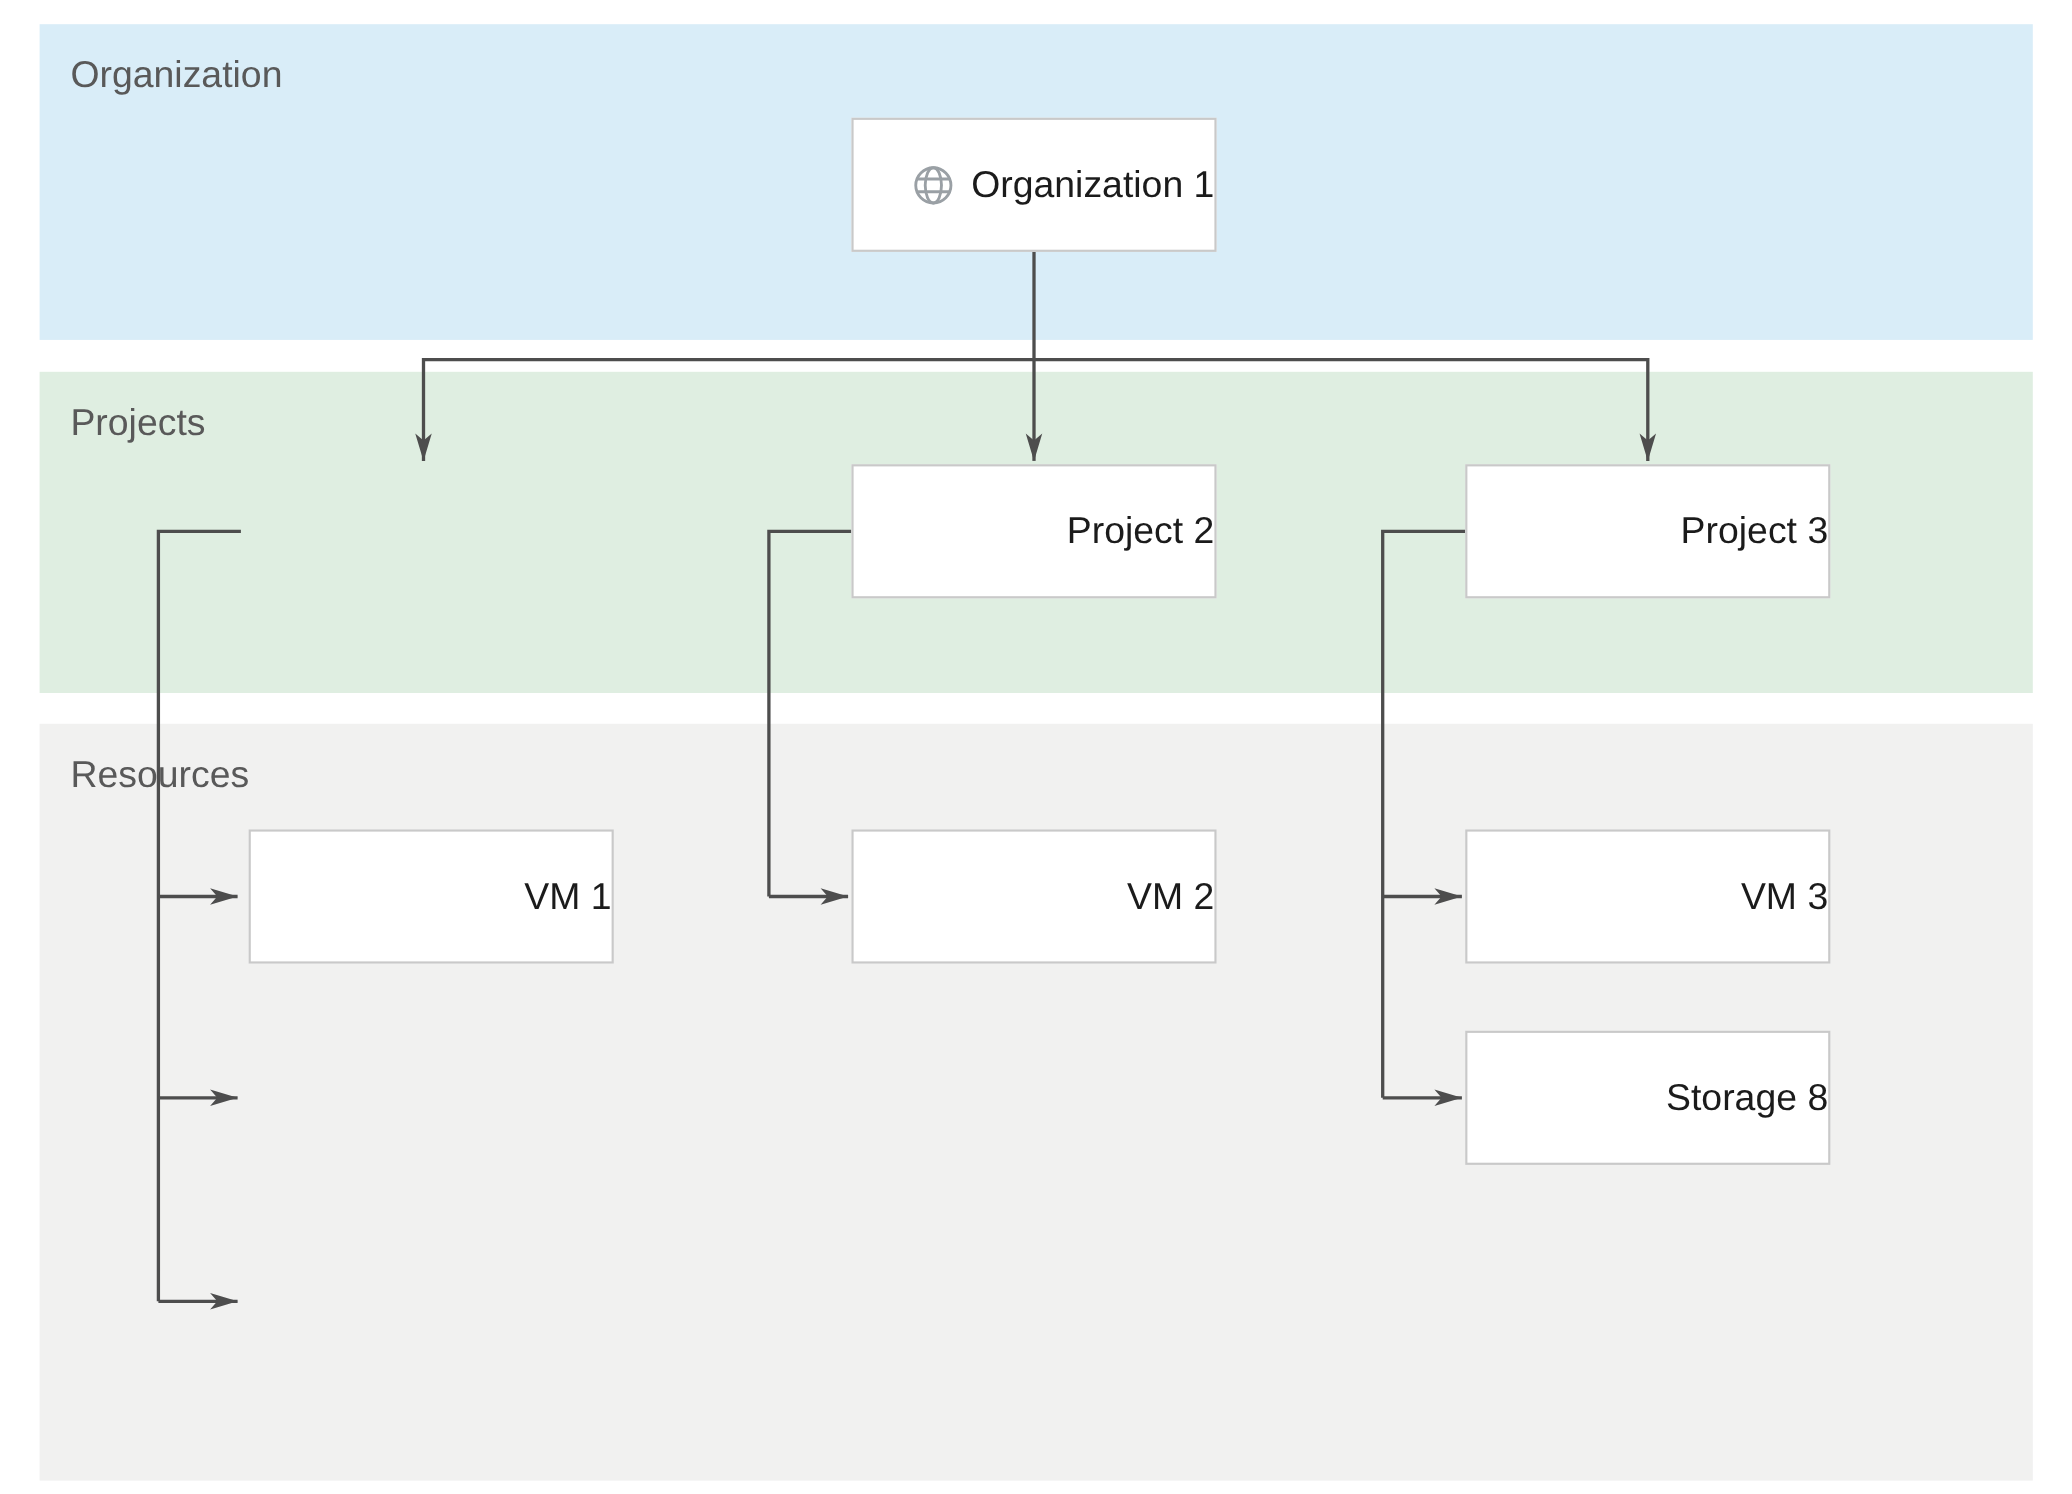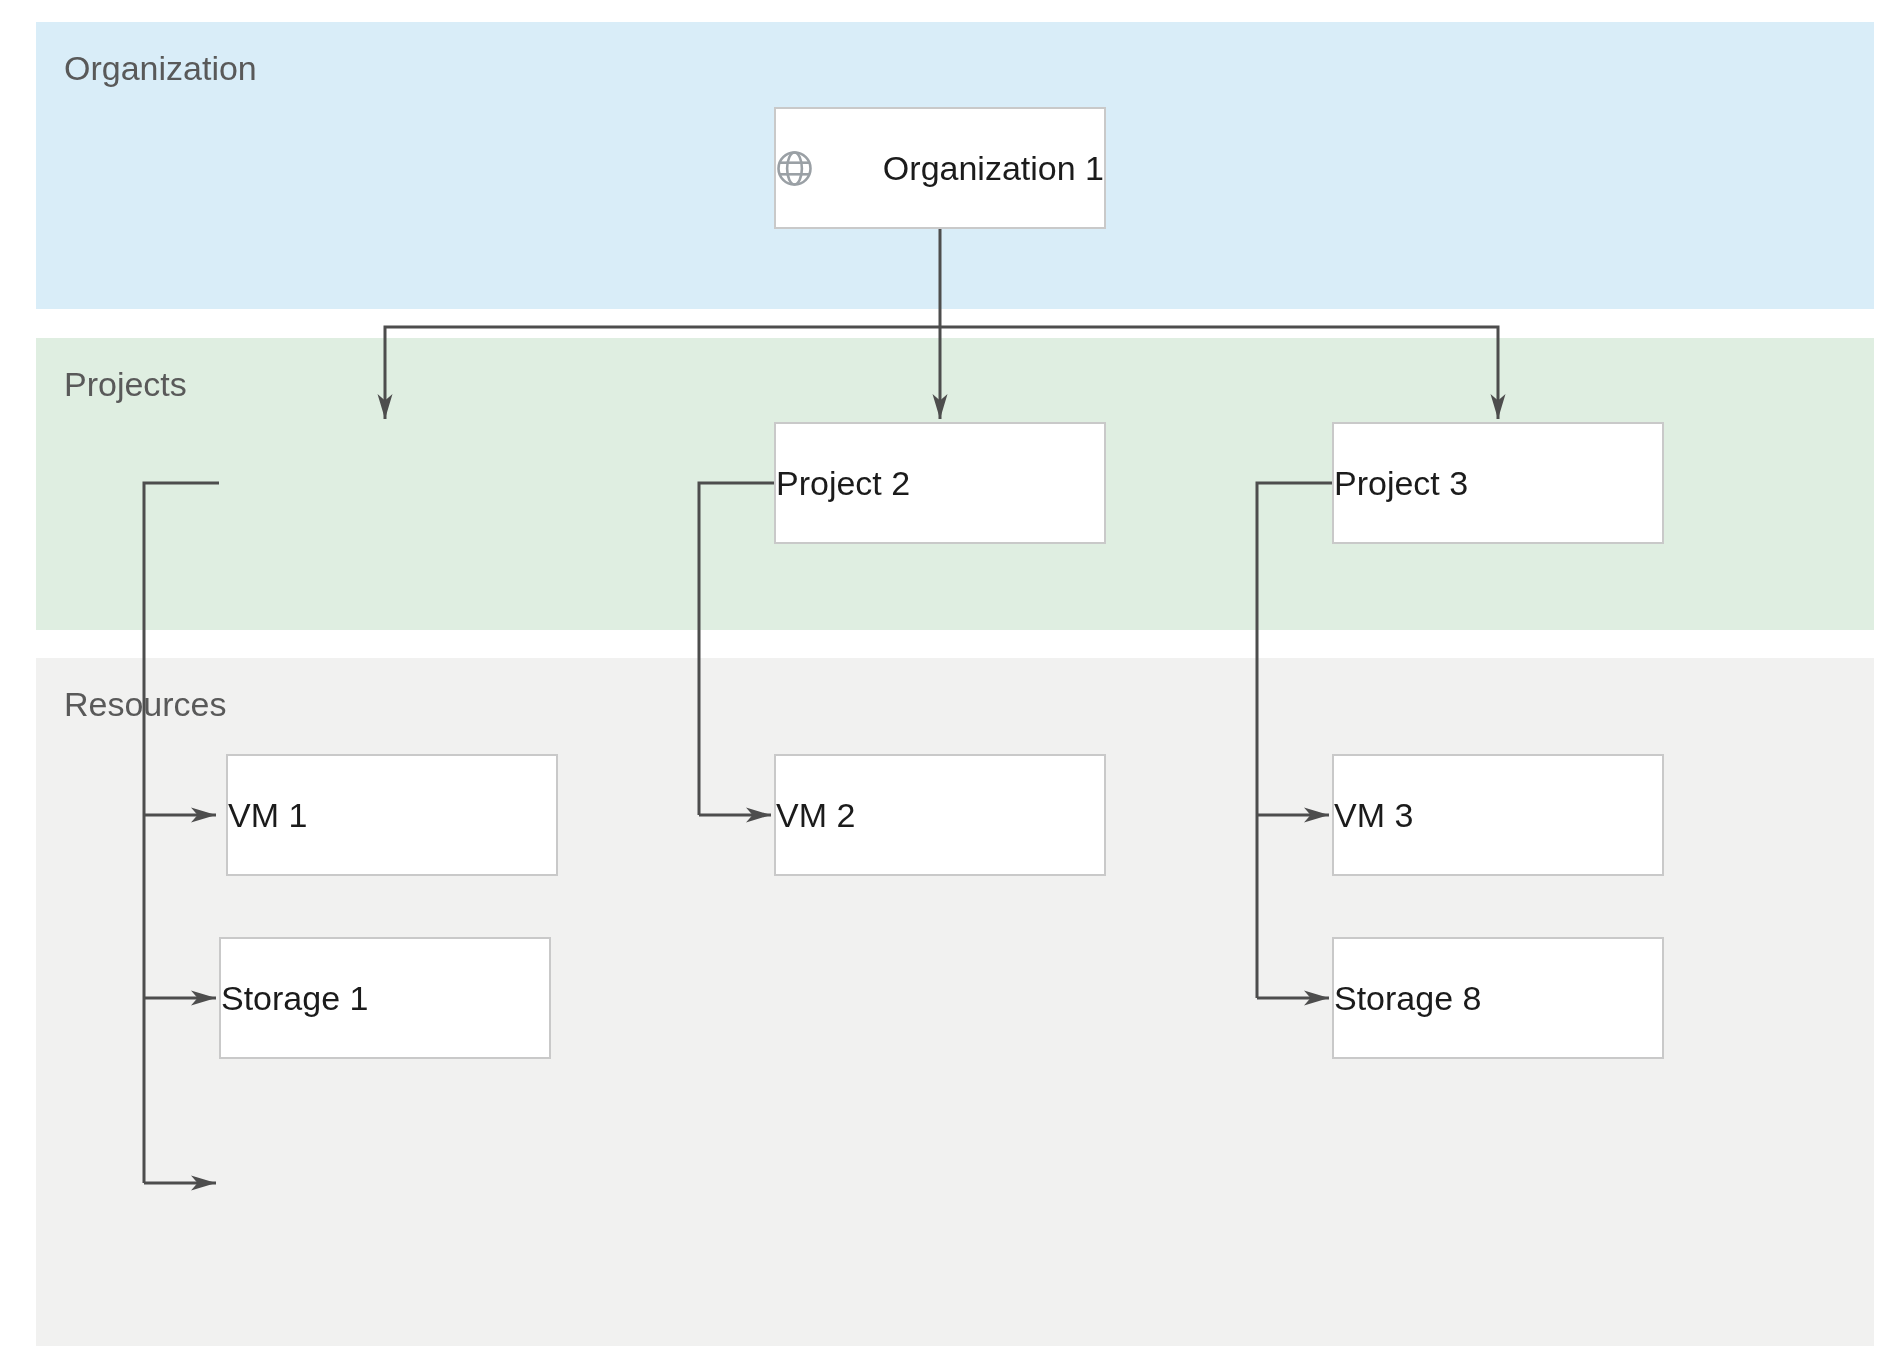--- a/index.html
+++ b/index.html
@@ -11,21 +11,20 @@
     position: relative;
     width: 1884px;
     height: 1358px;
     overflow: hidden;
     background-color: var(--bg, #ffffff);
   }
   .band {
     position: absolute;
     left: 36px;
     width: 1812px;
-    padding-left: 26px;
   }
   .band-label {
     position: absolute;
     left: 28px;
     top: 28px;
     font-size: 34px;
     line-height: 36px;
     color: var(--band-label, #595959);
     white-space: nowrap;
   }
@@ -46,21 +45,21 @@
   }
   .node {
     position: absolute;
     width: 332px;
     height: 122px;
     box-sizing: border-box;
     background: var(--box-fill, #ffffff);
     border: 2px solid var(--box-border, #c9c9c9);
     display: flex;
     align-items: center;
-    justify-content: space-between;
+    justify-content: flex-end;
     gap: 16px;
   }
   .node-label {
     font-size: 34px;
     color: var(--box-text, #1b1b1b);
     white-space: nowrap;
   }
   .icon.globe {
     width: 37px;
     height: 37px;
@@ -139,23 +138,20 @@
   </div>
 
   <div class="node" style="left:1332px;top:422px">
     <span class="node-label">Project 3</span>
   </div>
 
   <div class="node" style="left:226px;top:754px">
     <span class="node-label">VM 1</span>
   </div>
 
-  <div class="node" style="left:219px;top:937px">
-    <span class="node-label">Storage 1</span>
-  </div>
 
 
   <div class="node" style="left:774px;top:754px">
     <span class="node-label">VM 2</span>
   </div>
 
   <div class="node" style="left:1332px;top:754px">
     <span class="node-label">VM 3</span>
   </div>
 

